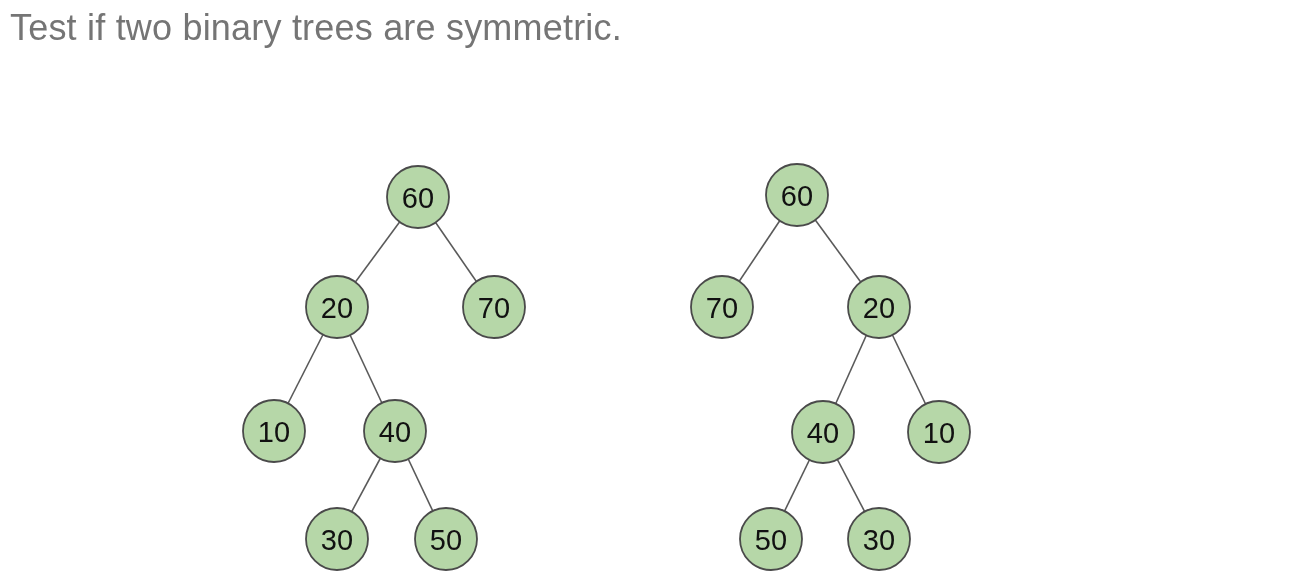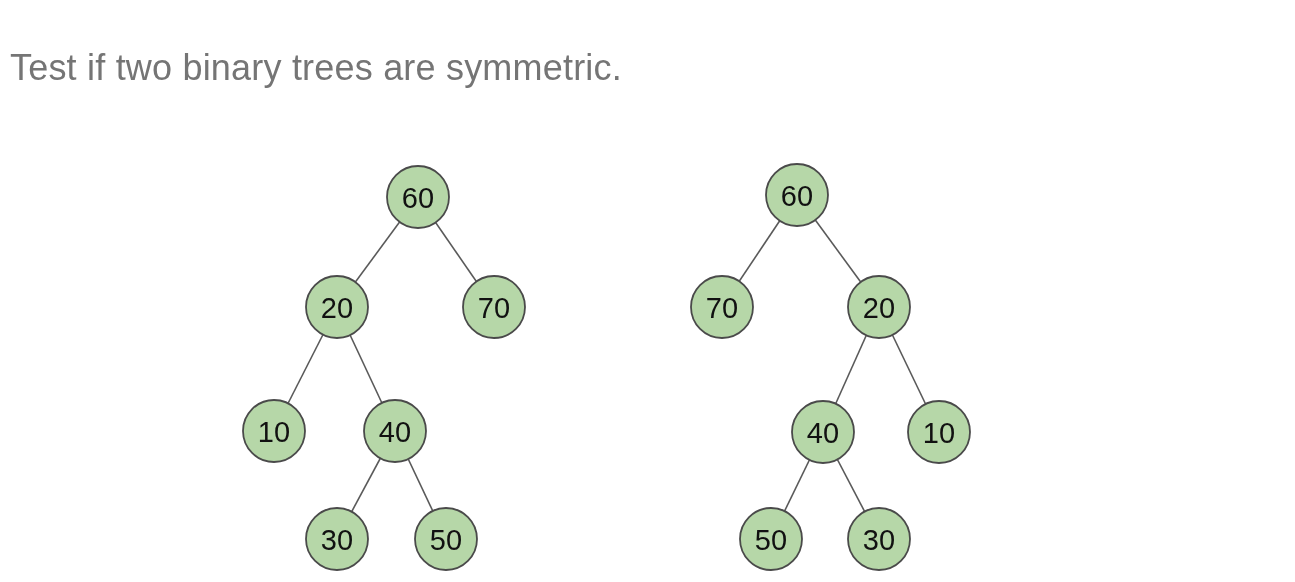--- a/index.html
+++ b/index.html
@@ -37,21 +37,21 @@
   .diagram-svg text {
     font-family: "Liberation Sans", sans-serif;
     font-size: 29px;
     user-select: none;
   }
 </style>
 </head>
 <body style="background: rgb(255, 255, 255);">
 
 <div class="page">
-  <h1 class="page-title" style="color: rgb(117, 117, 117); margin-top: 40px;">Test if two binary trees are symmetric.</h1>
+  <h1 class="page-title" style="color: rgb(117, 117, 117);">Test if two binary trees are symmetric.</h1>
   <svg class="diagram-svg" viewBox="0 0 1295 582" xmlns="http://www.w3.org/2000/svg">
       <g>
         <line x1="418" y1="197" x2="337" y2="307" stroke="#5a5a5a" stroke-width="1.6"></line>
         <line x1="418" y1="197" x2="494" y2="307" stroke="#5a5a5a" stroke-width="1.6"></line>
         <line x1="337" y1="307" x2="274" y2="431" stroke="#5a5a5a" stroke-width="1.6"></line>
         <line x1="337" y1="307" x2="395" y2="431" stroke="#5a5a5a" stroke-width="1.6"></line>
         <line x1="395" y1="431" x2="337" y2="539" stroke="#5a5a5a" stroke-width="1.6"></line>
         <line x1="395" y1="431" x2="446" y2="539" stroke="#5a5a5a" stroke-width="1.6"></line>
         <g>
           <circle cx="418" cy="197" r="31" fill="#b6d7a8" stroke="#4a4a4a" stroke-width="1.8"></circle>

